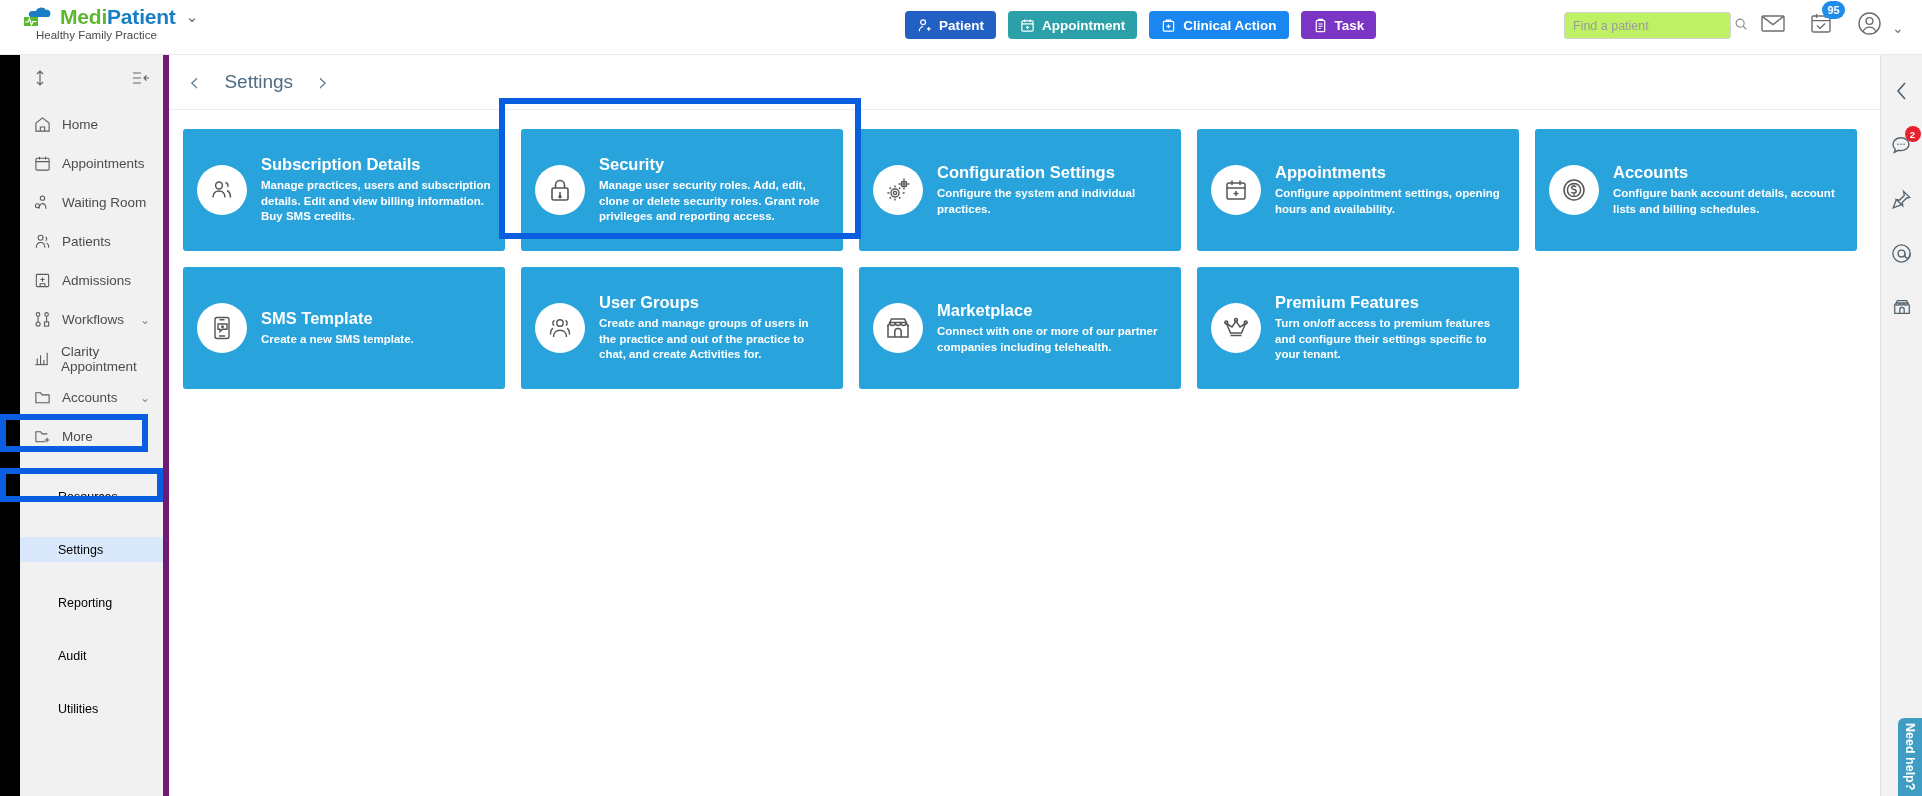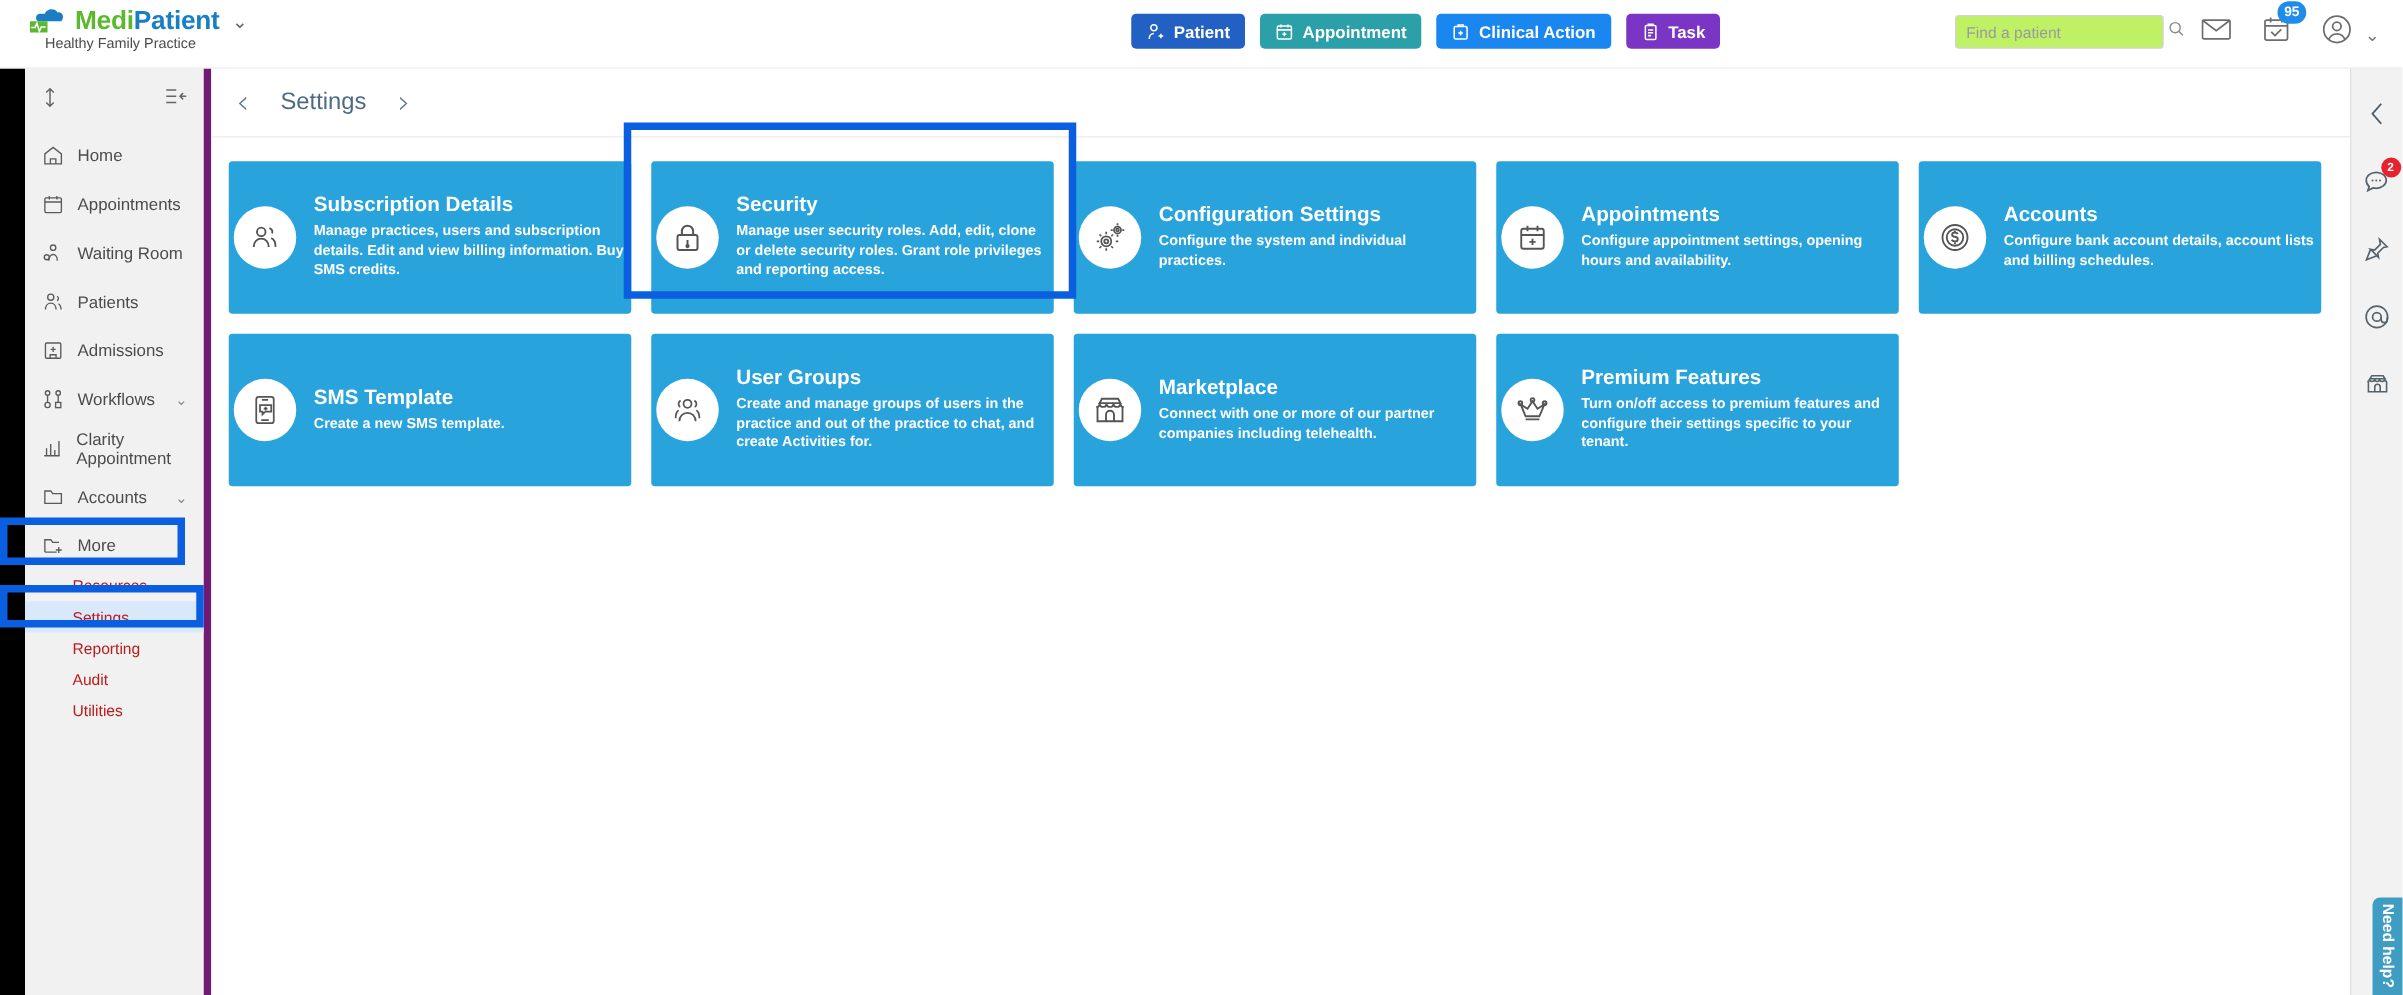--- a/index.html
+++ b/index.html
@@ -56,40 +56,40 @@
   }
   .blackstrip { position: absolute; top: 55px; left: 0; width: 20px; height: 741px; background: #000; }
   .sb-tools { height: 50px; display: flex; align-items: center; justify-content: space-between;
               padding: 0 13px; }
   .sb-item { height: 39px; display: flex; align-items: center; padding: 0 0 0 13px;
              gap: 11px; cursor: pointer; position: relative; }
   .sb-item .lbl { font-size: 13.5px; color: #4c4c4c; }
   .sb-icn { width: 18px; display: flex; align-items: center; justify-content: center; }
   .sb-chev { position: absolute; right: 13px; color: #888; font-size: 12px; }
   .sb-sub { height: 25px; display: flex; align-items: center; padding-left: 38px;
-            font-size: 12.5px; color: #b91c1c; cursor: pointer; }
+            font-size: 12.5px; color: #000000; cursor: pointer; margin-top: 28px; }
   .sb-sub.active { background: #d9e9fb; }
 
   
   .hl { position: absolute; border: 6px solid #0a5fe0; pointer-events: none; }
   #hl-more { left: 0px; top: 414px; width: 148px; height: 38px; }
   #hl-settings { left: 0px; top: 468px; width: 163px; height: 34px; }
   #hl-security { left: 499px; top: 98px; width: 362px; height: 141px; }
 
   
   .main { position: absolute; top: 55px; left: 169px; width: 1711px; height: 741px; background: #fff; }
   .page-head { height: 55px; display: flex; align-items: center; gap: 25px; padding-left: 20px;
                border-bottom: 1px solid #ececec; }
   .nav-arrow { font-size: 26px; color: #5a7a95; cursor: pointer; font-weight: 300; line-height: 1;
                font-family: "DejaVu Sans", sans-serif; }
   .page-title { font-size: 19px; color: #4f6b80; }
 
   .grid { padding: 19px 17px 0 14px; display: flex; flex-wrap: wrap; gap: 16px 16px; }
   .card { width: 322px; height: 122px; background: #29a3dc; border-radius: 3px;
-          display: flex; align-items: center; gap: 14px; padding: 0 4px; cursor: pointer; }
+          display: flex; align-items: center; gap: 14px; padding: 0 14px; cursor: pointer; }
   .card-ico { width: 50px; height: 50px; min-width: 50px; border-radius: 50%; background: #fff;
               display: flex; align-items: center; justify-content: center; }
   .card-txt { flex: 1; }
   .card-title { color: #fff; font-size: 16.5px; font-weight: bold; margin-bottom: 4px; }
   .card-desc { color: #fff; font-size: 11.5px; font-weight: bold; line-height: 1.38; }
 
   
   .rail { position: absolute; top: 55px; right: 0; width: 42px; height: 741px;
           background: #f2f2f2; border-left: 1px solid #e0e0e0; display: flex;
           flex-direction: column; align-items: center; padding-top: 24px; gap: 30px; }

